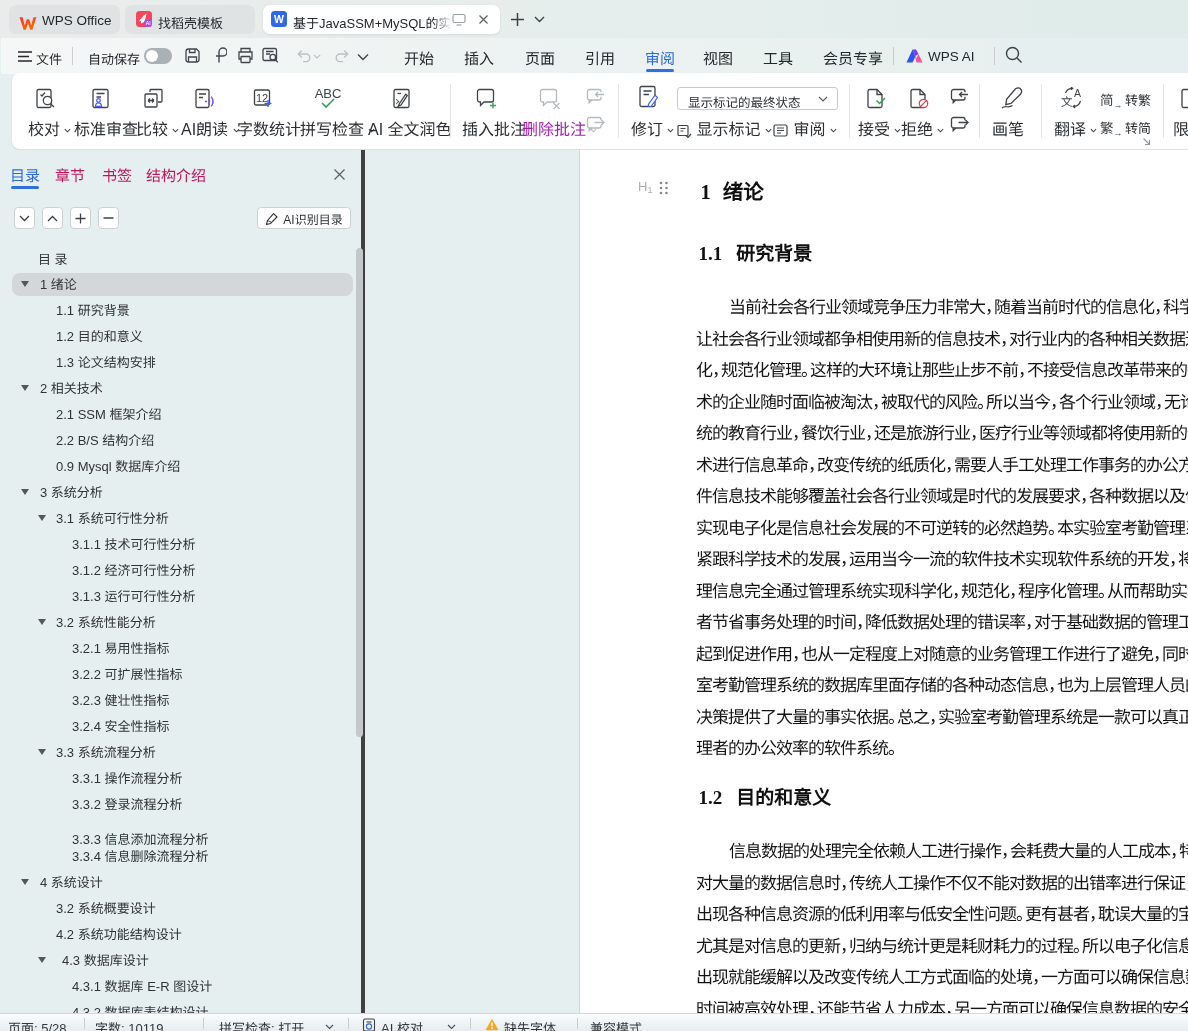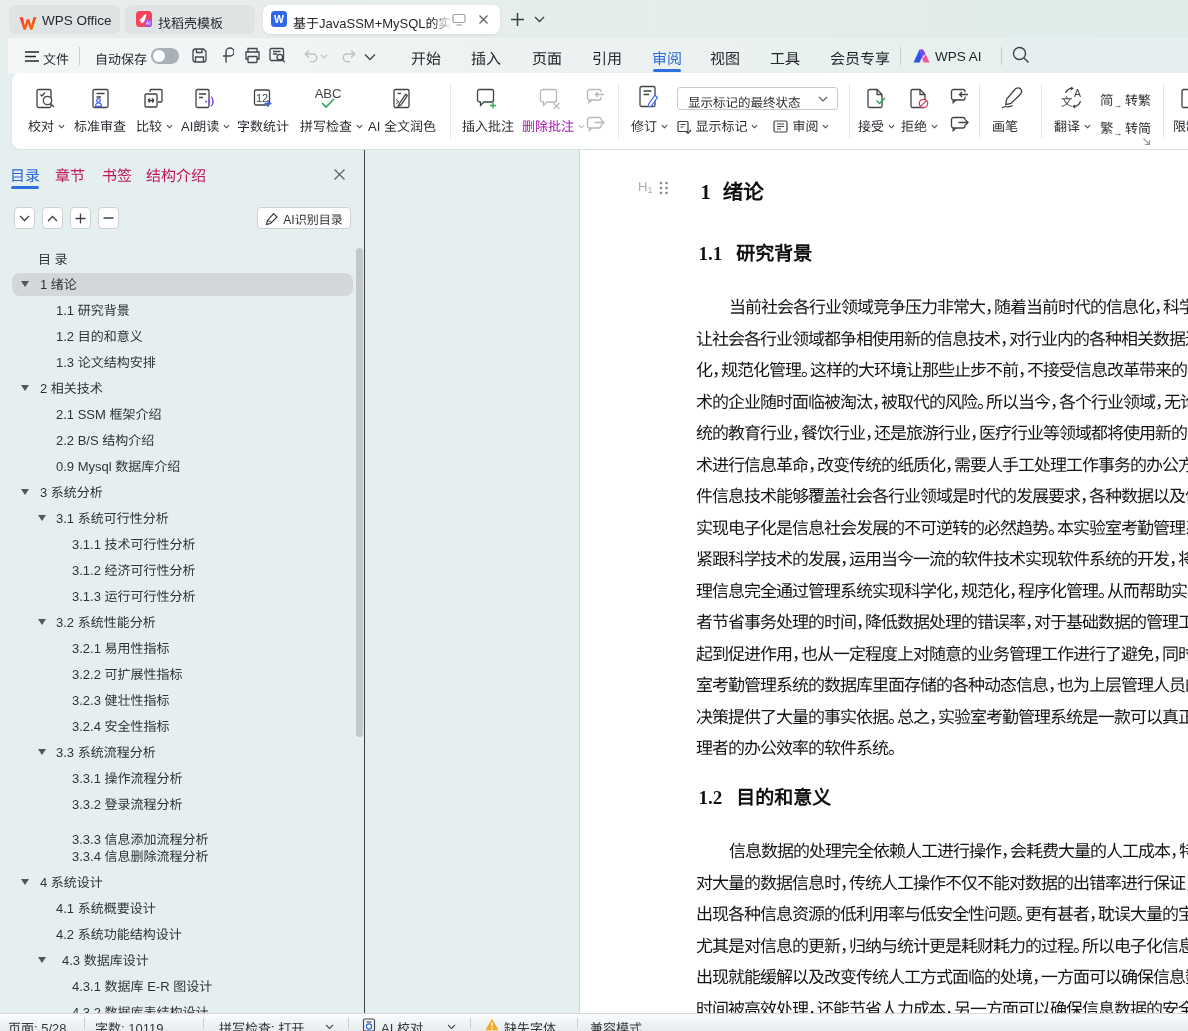--- a/index.html
+++ b/index.html
@@ -5,35 +5,35 @@
 html,body{width:1188px;height:1031px;overflow:hidden}
 body{font-family:"Liberation Sans",sans-serif;position:relative;background:#e5eff0}
 .abs{position:absolute}
 
 #tabbar{position:absolute;left:0;top:0;width:1188px;height:38px;background:linear-gradient(90deg,#eaeceb,#e5eeec 55%,#dfecea)}
 .tab{position:absolute;top:5px;height:29px;border-radius:7px;background:#e0e3e4}
 .tab .tx{position:absolute;top:8px;font-size:13.5px;color:#24282c;white-space:nowrap}
 #tab3{background:#fff;box-shadow:0 1px 3px rgba(0,0,0,.08)}
 .icon16{position:absolute;width:16px;height:16px;top:6px}
 
-#menubar{position:absolute;left:8px;top:38px;width:1000px;height:36px;background:linear-gradient(90deg,#f5f7f7,#ecf2f1 55%,#e7f0ee)}
+#menubar{position:absolute;left:1px;top:38px;width:1000px;height:36px;background:linear-gradient(90deg,#f5f7f7,#ecf2f1 55%,#e7f0ee)}
 .mi{position:absolute;top:9px;font-size:15px;color:#23272b;white-space:nowrap}
 .mi13{position:absolute;top:11px;font-size:13px;color:#23272b;white-space:nowrap}
 .vdiv{position:absolute;width:1px;background:#c9cdd0}
 
 #ribbon{position:absolute;left:0;top:74px;width:1188px;height:76px;background:#e5eff0}
 #rpanel{position:absolute;left:12px;top:-1px;width:1176px;height:76px;background:#fff;border-radius:8px 0 0 8px;box-shadow:0 1px 2px rgba(120,140,150,0.18)}
 #rcontent{position:absolute;left:0;top:0;width:1188px;height:76px}
-.rlab{position:absolute;font-size:13px;color:#2b2f33;white-space:nowrap}
+.rlab{position:absolute;font-size:16px;color:#2b2f33;white-space:nowrap}
 .gray{color:#a21caf}
 .rdiv{position:absolute;top:10px;height:54px;width:1px;background:#e3e6e9}
 .car{display:inline-block;width:7px;height:7px;vertical-align:1px}
 
 #content{position:absolute;left:0;top:150px;width:1188px;height:864px;background:#e5efef}
-#sidebar{position:absolute;left:0;top:0;width:365px;height:864px;background:#e6eff0;border-right:1px solid #404040}
+#sidebar{position:absolute;left:0;top:0;width:365px;height:864px;background:#e6eff0;border-right:4px solid #404040}
 .stab{position:absolute;top:14px;font-size:15px;color:#be185d;white-space:nowrap}
 .sbtn{position:absolute;top:57px;height:22px;background:#fff;border:1px solid #ccd1d4;border-radius:4px}
 .trow{position:absolute;font-size:13px;color:#303439;white-space:nowrap}
 .tarr{position:absolute;width:0;height:0;border-left:4.5px solid transparent;border-right:4.5px solid transparent;border-top:6px solid #53575c}
 
 #page{position:absolute;left:579px;top:0;width:609px;height:864px;background:#fff;border-left:1px solid #d2d7d9}
 .doc{position:absolute;font-size:17px;letter-spacing:-1px;color:#141414;line-height:31.5px;white-space:nowrap;font-family:"Liberation Sans",sans-serif}
 .doc i{font-style:normal;display:inline-block;width:9px;letter-spacing:0;text-indent:0}
 .dh{position:absolute;font-family:"Liberation Serif",serif;font-weight:bold;color:#101010;white-space:nowrap}
 
@@ -387,21 +387,21 @@
  <div class="trow" style="left:72px;top:539.5px">3.2.3 健壮性指标</div>
  <div class="trow" style="left:72px;top:565.5px">3.2.4 安全性指标</div>
  <div class="trow" style="left:56px;top:591.5px">3.3 系统流程分析</div>
  <div class="tarr" style="left:38px;top:598.5px"></div>
  <div class="trow" style="left:72px;top:617.5px">3.3.1 操作流程分析</div>
  <div class="trow" style="left:72px;top:643.5px">3.3.2 登录流程分析</div>
  <div class="trow" style="left:72px;top:679px">3.3.3 信息添加流程分析</div>
  <div class="trow" style="left:72px;top:695.5px">3.3.4 信息删除流程分析</div>
  <div class="trow" style="left:40px;top:721.5px">4 系统设计</div>
  <div class="tarr" style="left:21px;top:728.5px"></div>
- <div class="trow" style="left:56px;top:747.5px">4.1 系统概要设计</div>
+ <div class="trow" style="left:56px;top:747.5px">3.2 系统概要设计</div>
  <div class="trow" style="left:56px;top:773.5px">4.2 系统功能结构设计</div>
  <div class="trow" style="left:62px;top:799.5px">4.3 数据库设计</div>
  <div class="tarr" style="left:38px;top:806.5px"></div>
  <div class="trow" style="left:72px;top:825.5px">4.3.1 数据库 E-R 图设计</div>
  <div class="trow" style="left:72px;top:851.5px">4.3.2 数据库表结构设计</div>
  <div style="position:absolute;left:356px;top:98px;width:6.5px;height:489px;border-radius:3.5px;background:#c3c8cb"></div>
 </div>
 <div id="page">
  <div style="position:absolute;left:58px;top:29px;font-size:13px;color:#a9adb2;font-family:Liberation Sans, sans-serif">H<span style="font-size:9px;vertical-align:-2px">1</span></div>
  <svg style="position:absolute;left:0;top:0" width="100" height="60" viewBox="0 0 100 60">

